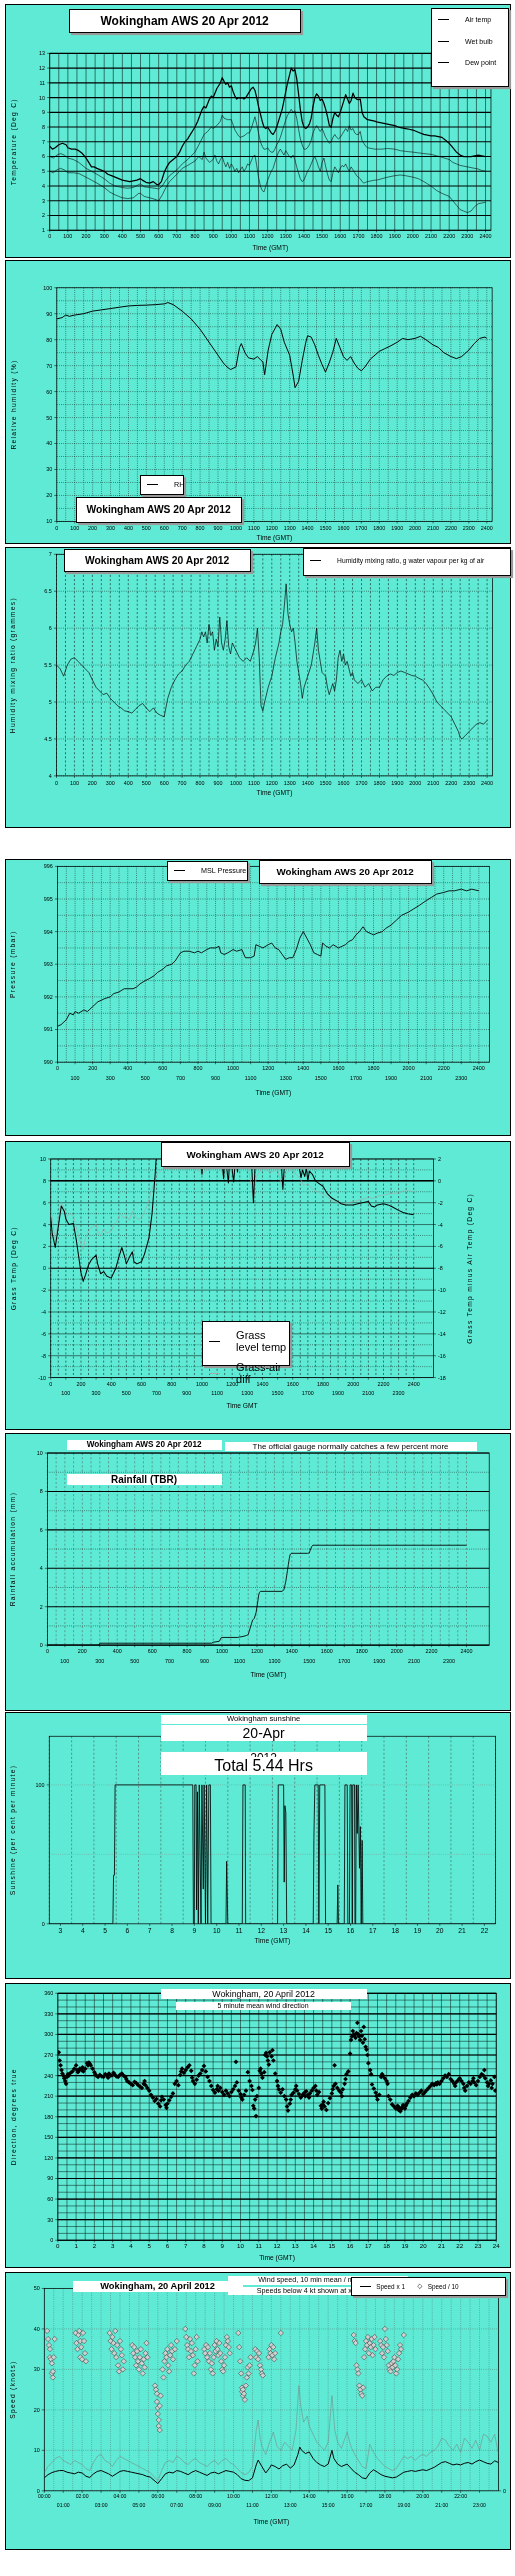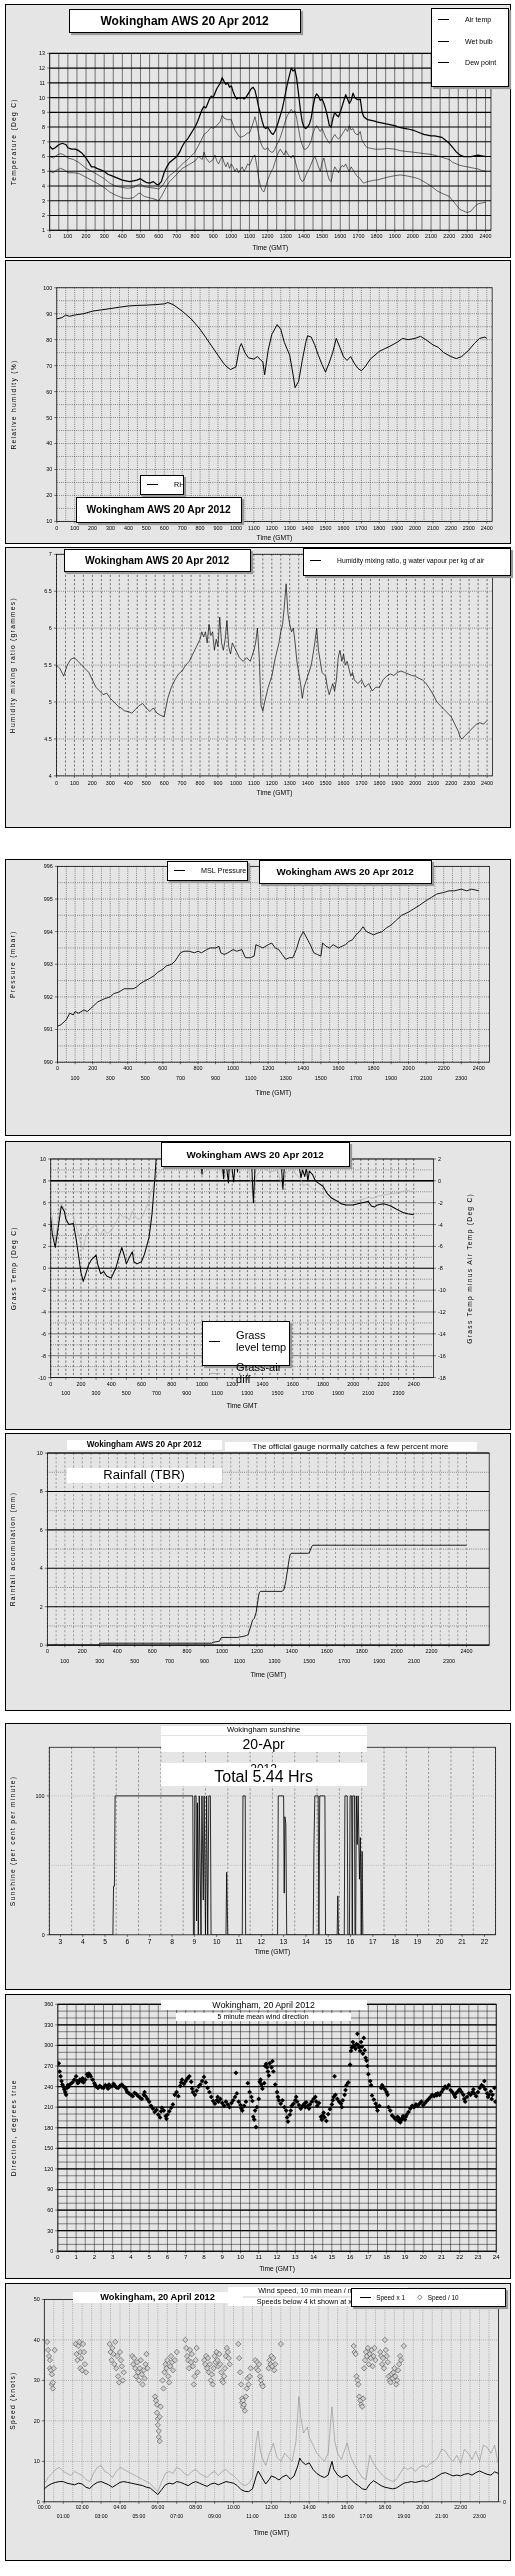--- a/index.html
+++ b/index.html
@@ -1,17 +1,17 @@
 <!DOCTYPE html>
 <html style="font-size:8.2px"><head>
 <meta charset="utf-8">
 <style>
   html,body{margin:0;padding:0;background:#fff;}
   body{width:515px;height:2576px;position:relative;font-family:"Liberation Sans","DejaVu Sans",sans-serif;color:#000;}
-  .panel{position:relative;width:504px;margin-left:4.6px;border:1px solid #000;background:#e5e5e5;box-sizing:content-box;}
+  .panel{position:relative;width:504px;margin-left:4.6px;border:1px solid #000;background:#5eead4;box-sizing:content-box;}
   .panel svg{display:block;}
   .b3d{position:absolute;border:1px solid #000;background:#fff;box-shadow:2.1px 2.1px 0 #999;box-sizing:border-box;}
   .ttl{display:flex;align-items:center;justify-content:center;text-align:center;font-weight:600;}
   .leg{font-weight:400;}
   .li{display:flex;align-items:center;gap:16px;padding:0 0 0 6.2px;}
   .ls{display:inline-block;width:11.3px;height:0;border-top:1.3px solid #000;flex:0 0 auto;}
   .ls.thin{border-top-width:0.8px;}
   .txt{position:absolute;background:#fff;text-align:center;line-height:1.15;}
   .nw{white-space:nowrap;overflow:hidden;}
   .dia{font-size:6.7px;}
@@ -966,25 +966,25 @@
       <text x="71" y="190.00000000000003" text-anchor="end" font-size="10.5" font-family="Liberation Sans, DejaVu Sans, sans-serif">6</text>
       <line x1="75" y1="111.60000000000001" x2="80" y2="111.60000000000001" stroke="#000" stroke-width="1"></line>
       <text x="71" y="115.4" text-anchor="end" font-size="10.5" font-family="Liberation Sans, DejaVu Sans, sans-serif">8</text>
       <line x1="75" y1="37" x2="80" y2="37" stroke="#000" stroke-width="1"></line>
       <text x="71" y="40.8" text-anchor="end" font-size="10.5" font-family="Liberation Sans, DejaVu Sans, sans-serif">10</text>
       <text x="509" y="472" text-anchor="middle" font-size="13" font-family="Liberation Sans, DejaVu Sans, sans-serif">Time (GMT)</text>
       <text x="18" y="223.5" text-anchor="middle" font-size="13" letter-spacing="2.5" transform="rotate(-90 18 223.5)" font-family="Liberation Sans, DejaVu Sans, sans-serif">Rainfall accumulation (mm)</text>
       <polyline points="80.0,410.0 180.0,410.0 181.7,406.3 398.8,406.3 402.2,404.4 414.0,402.5 417.4,395.8 419.1,395.1 449.7,395.1 453.0,394.3 459.8,393.2 466.6,391.3 470.0,389.5 471.7,383.9 473.4,378.3 475.1,372.7 476.8,367.1 478.5,361.5 480.2,359.6 481.9,357.8 485.3,346.6 487.0,335.4 488.7,324.2 490.3,313.0 492.0,307.4 493.7,305.6 536.1,305.6 539.5,301.8 541.2,294.4 542.9,286.9 544.6,275.7 546.3,264.5 548.0,253.3 549.7,242.2 551.4,233.9 553.1,232.8 554.8,231.7 585.3,231.7 588.7,231.0 590.4,225.4 592.1,221.6 593.8,217.9 595.5,216.0 893.9,216.0" fill="none" stroke="#000000" stroke-width="1.7" clip-path="url(#clip5)" stroke-linejoin="round"></polyline>
     </svg>
   <div class="txt" style="left:61px;top:6.2px;width:155px;font-size:8.2px;font-weight:700">Wokingham AWS 20 Apr 2012</div>
-  <div class="txt" style="left:61px;top:34px;width:155px;font-size:13px;font-weight:400">Rainfall (TBR)</div>
+  <div class="txt" style="left:61px;top:40px;width:155px;font-size:10px;font-weight:700">Rainfall (TBR)</div>
   <div class="txt" style="left:219px;top:8.2px;width:252px;font-size:8px;font-weight:400">The official gauge normally catches a few percent more</div>
 </section>
 
-<section class="panel" style="height:265px;margin-top:12px">
+<section class="panel" style="height:265px;margin-top:1px">
   <svg width="504" height="265" viewBox="0 0 978 514">
       <defs>
         <clipPath id="clip6">
           <rect x="84" y="45" width="866" height="364"></rect>
         </clipPath>
       </defs>
       <line x1="84" y1="45" x2="84" y2="409" stroke="#444" stroke-width="1" stroke-dasharray="4,4"></line>
       <line x1="127.30000000000001" y1="45" x2="127.30000000000001" y2="409" stroke="#444" stroke-width="1" stroke-dasharray="4,4"></line>
       <line x1="170.60000000000002" y1="45" x2="170.60000000000002" y2="409" stroke="#444" stroke-width="1" stroke-dasharray="4,4"></line>
       <line x1="213.9" y1="45" x2="213.9" y2="409" stroke="#444" stroke-width="1" stroke-dasharray="4,4"></line>

